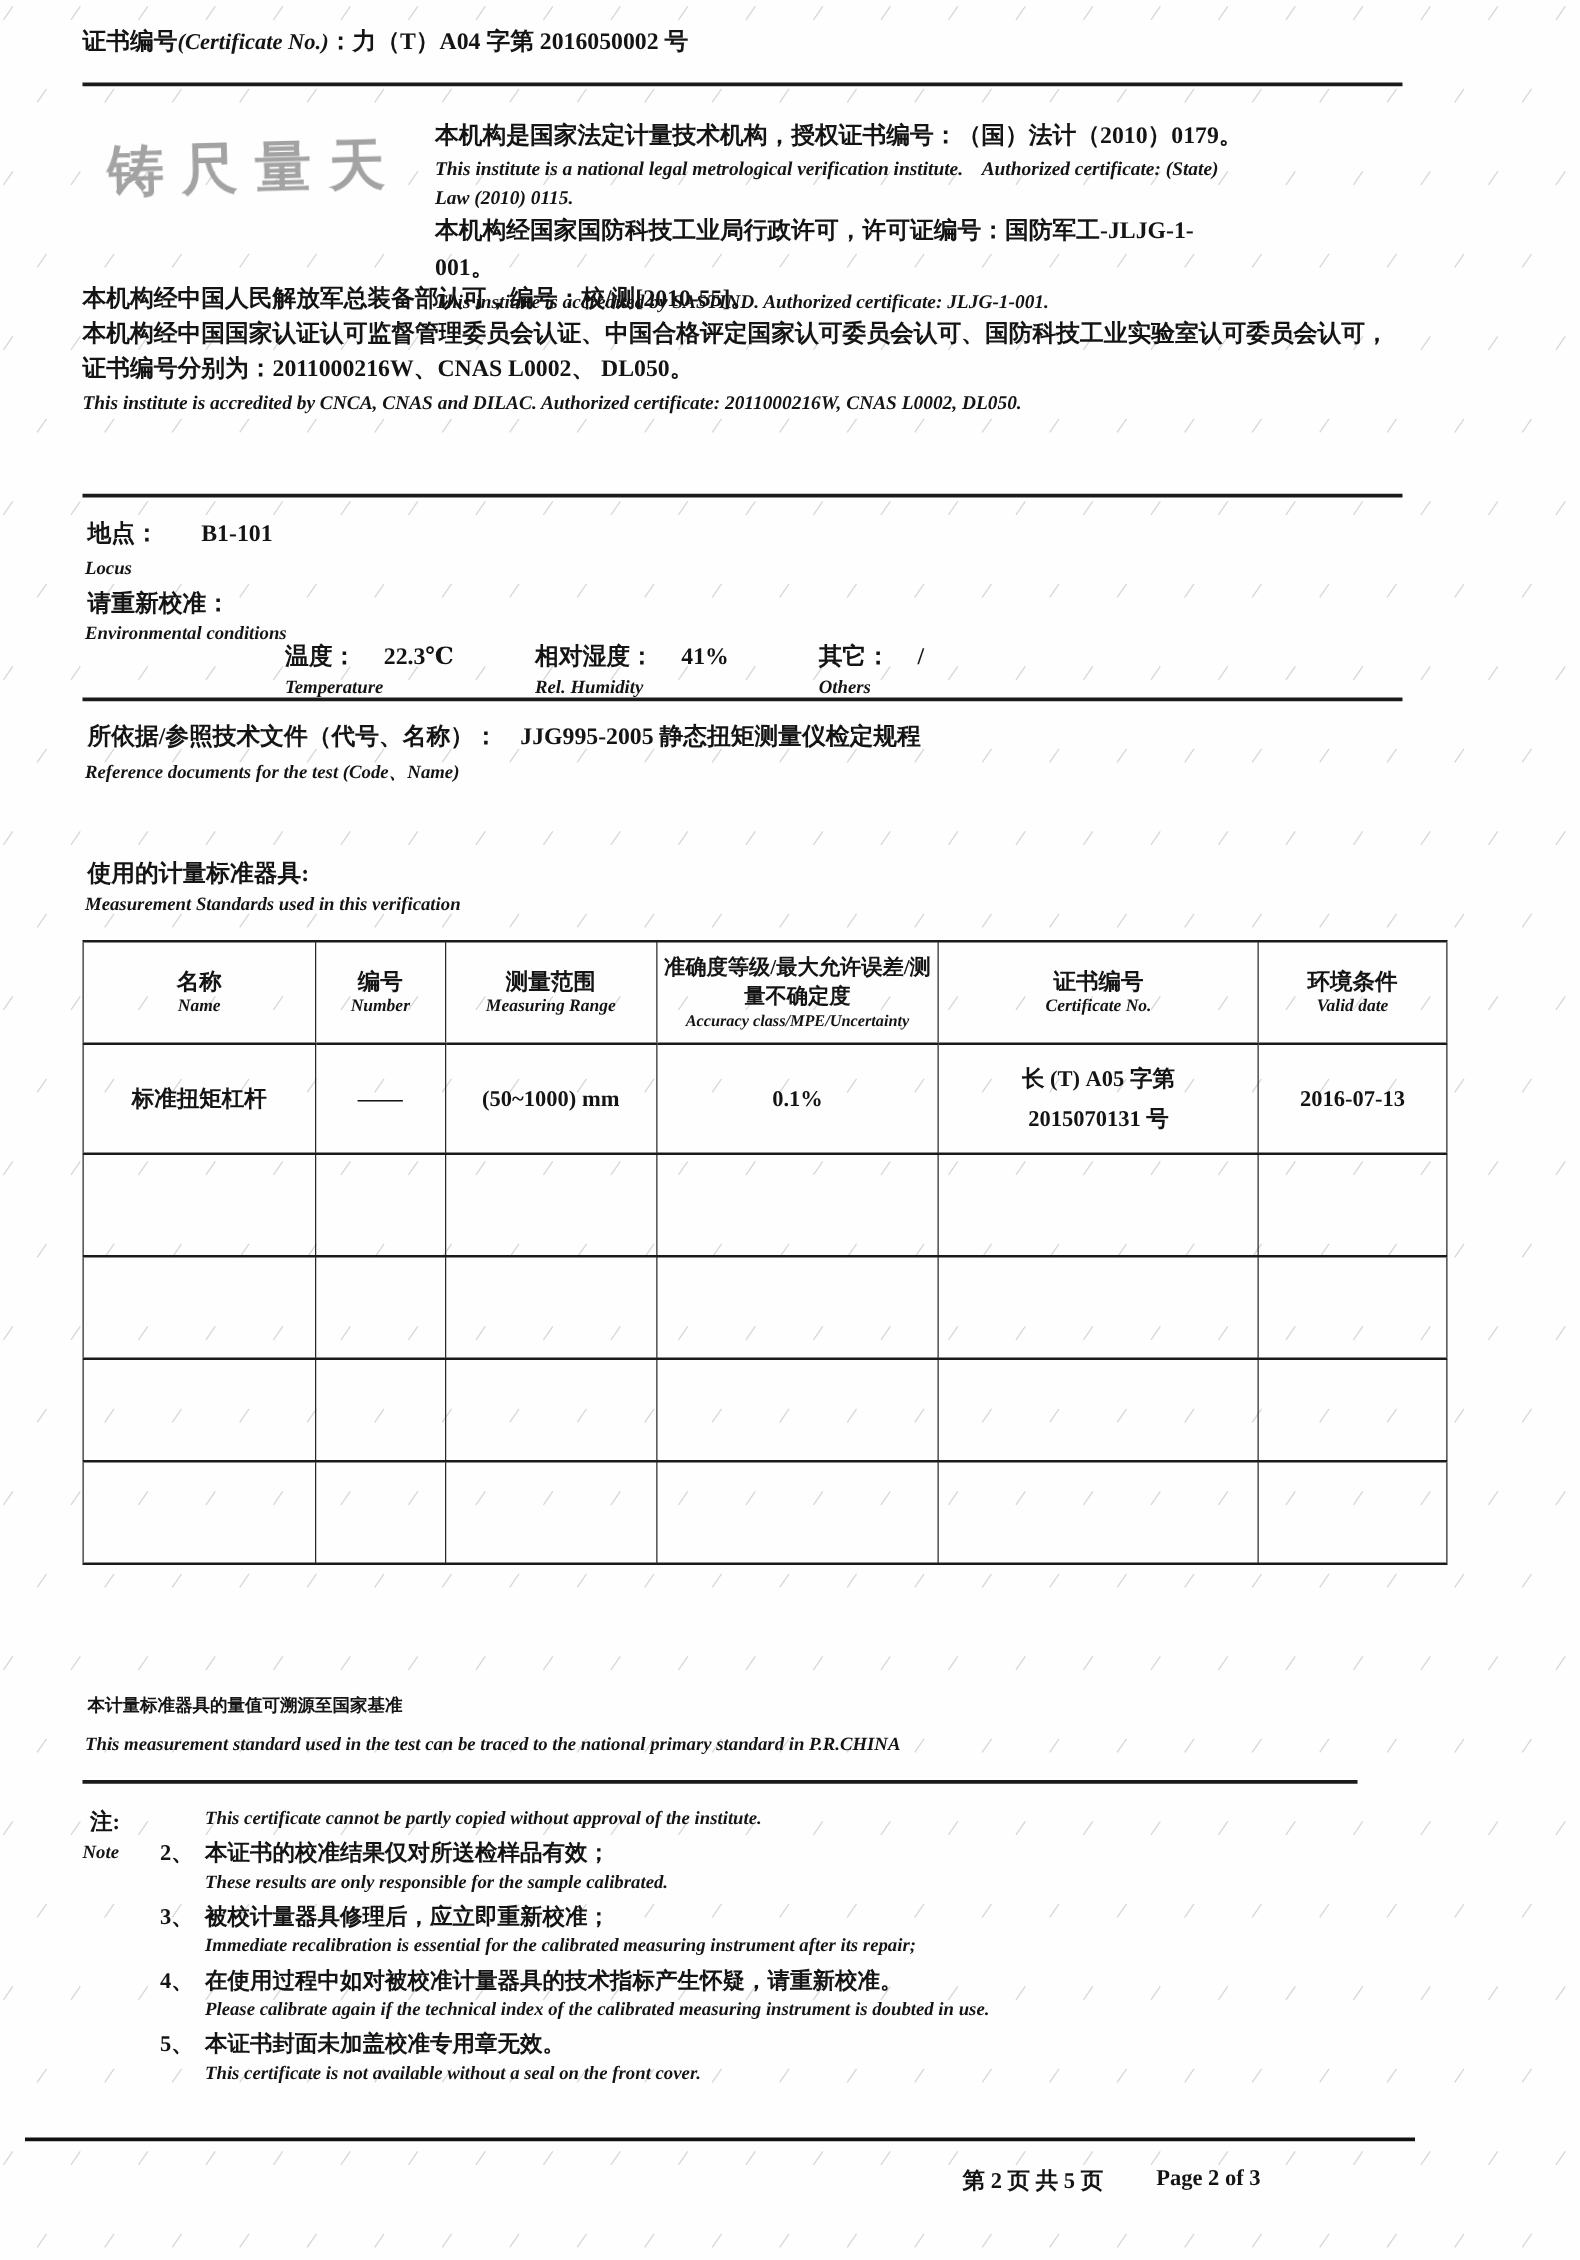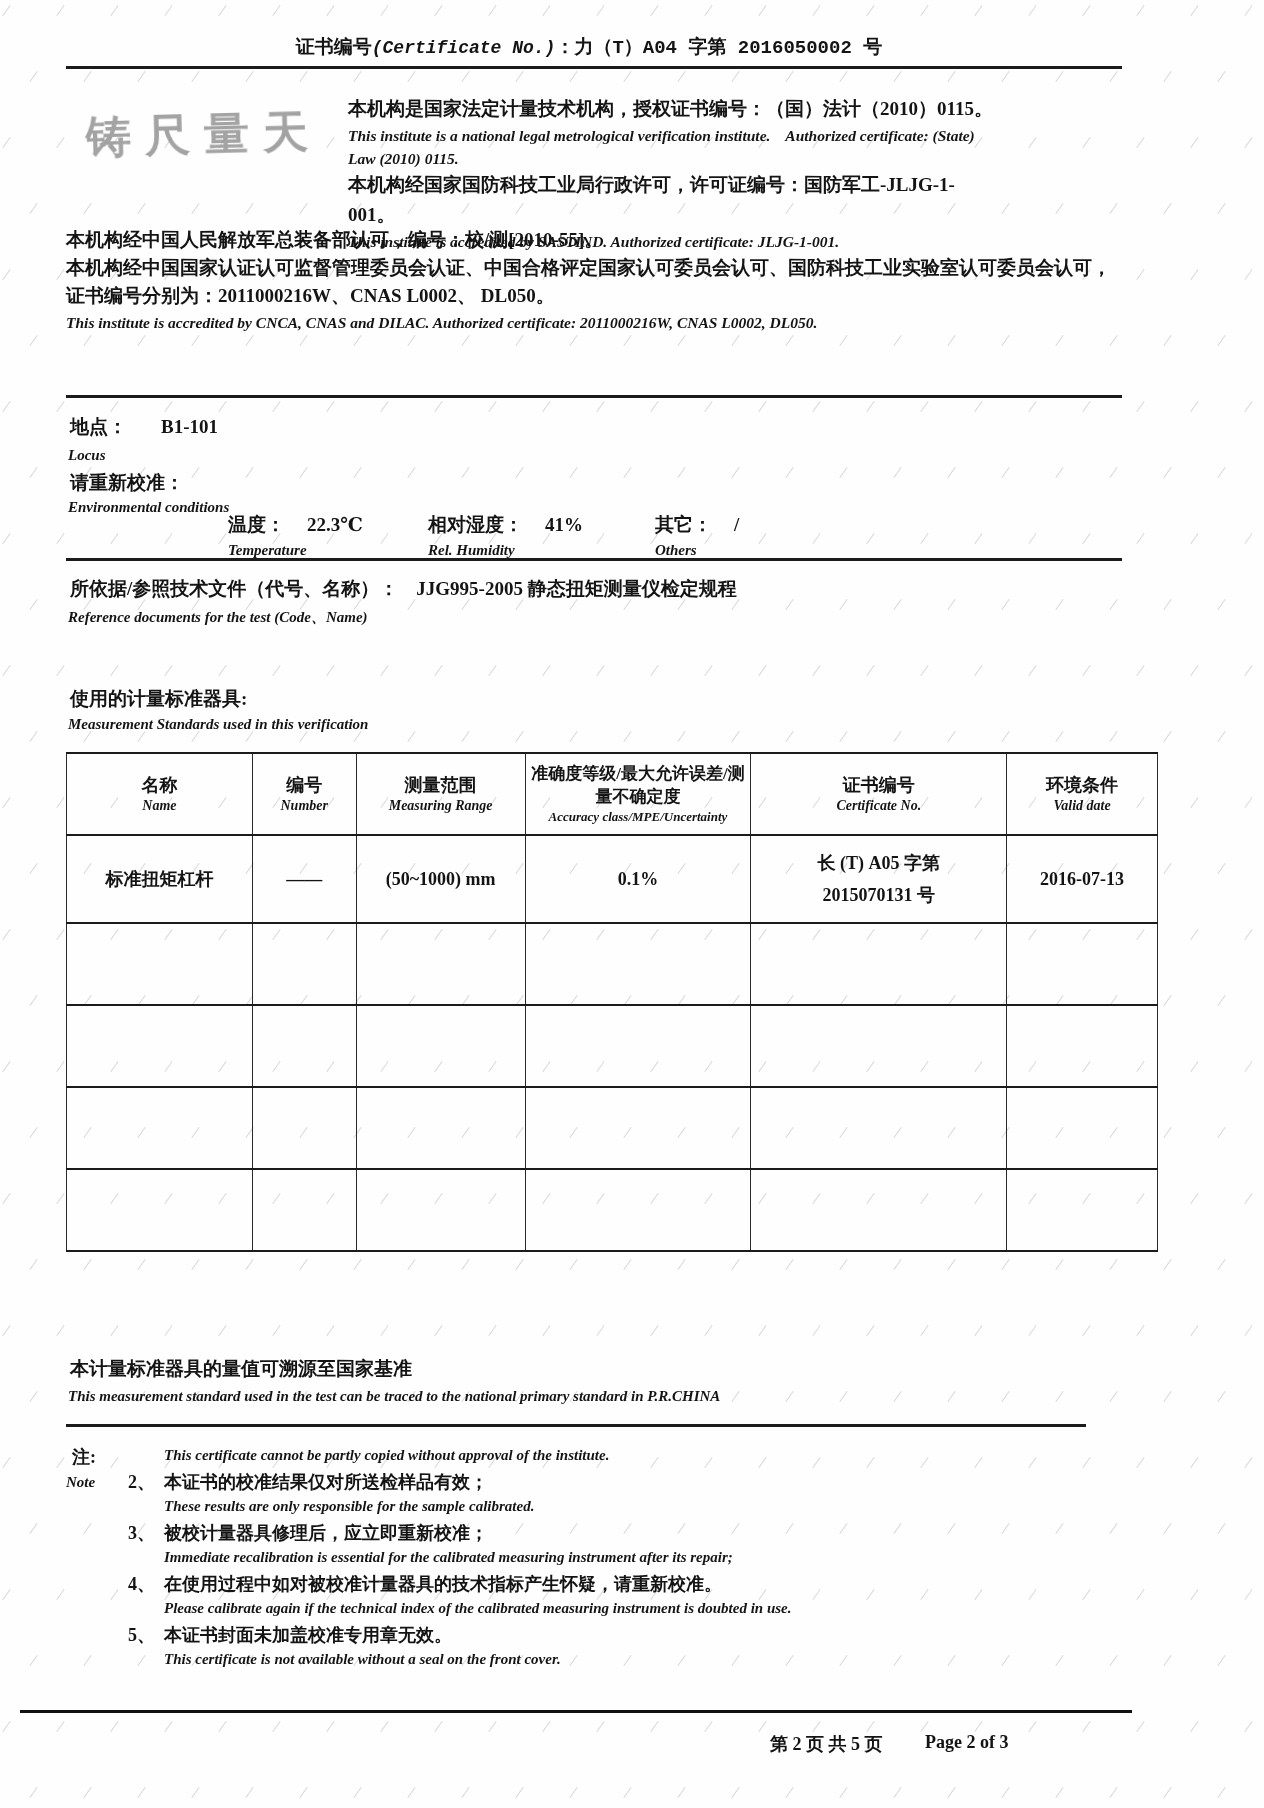--- a/index.html
+++ b/index.html
@@ -9,21 +9,21 @@
     font-family:"Liberation Serif","DejaVu Serif",serif;
   }
   .wm-layer{position:absolute;inset:0;z-index:0;pointer-events:none;}
   .wm{position:absolute;width:13px;height:0;border-top:1.4px solid rgba(110,110,110,0.28);transform:rotate(-55deg);}
   .layer{position:absolute;z-index:1;}
   .zh{font-weight:600;}
   .en{font-style:italic;font-weight:700;white-space:pre-wrap;}
   .rule{position:absolute;z-index:1;background:#1b1b1b;}
 
   
-  .hdr{top:34px;left:66px;width:1046px;text-align:center;font-size:19px;font-weight:700;font-family:Liberation Mono, monospace;}
+  .hdr{top:20px;left:66px;width:1046px;text-align:left;font-size:19px;font-weight:700;}
   .hdr .en{font-size:18px;font-weight:600;}
   .rule1{top:66px;left:66px;width:1056px;height:3px;}
 
   
   .logo{top:104px;left:86px;width:280px;font-size:45px;font-weight:700;
         letter-spacing:14px;color:#8d8d8d;opacity:.8;filter:blur(.6px);transform:rotate(-1.5deg);}
 
   
   .inst{top:94px;left:348px;width:648px;}
   .inst .zh{font-size:19px;line-height:30px;margin:0;}
@@ -66,21 +66,21 @@
   .stable .hzh{font-size:18px;font-weight:600;line-height:24px;}
   .stable .hen{font-size:14px;font-style:italic;font-weight:700;line-height:18px;}
   .stable th.col-acc .hzh{font-size:17px;line-height:23px;}
   .stable th.col-acc .hen{font-size:13px;}
   .stable tbody tr{border-bottom:2px solid #1b1b1b;}
   .stable tbody td{font-size:18px;font-weight:600;line-height:32px;}
   .stable tr.data-row{height:88px;}
   .stable tr.empty-row{height:82px;}
 
   
-  .trace-zh{top:1356px;left:70px;font-size:19px;}
+  .trace-zh{top:1356px;left:70px;font-size:14px;}
   .trace-en{top:1388px;left:68px;font-size:15px;}
 
   .rule4{top:1424px;left:66px;width:1020px;height:3px;}
 
   
   .notes{top:1444px;left:66px;width:1010px;}
   .note-label{position:absolute;left:6px;top:1px;font-size:18px;}
   .note-label-en{position:absolute;left:0;top:30px;font-size:15px;}
   .notes-list{margin-left:62px;}
   .note-item{margin-bottom:4px;}
@@ -763,21 +763,21 @@
   <div class="layer hdr">
     <span class="zh">证书编号</span><span class="en">(Certificate No.)</span><span class="zh">：</span><span class="zh">力（T）A04 字第 2016050002 号</span>
   </div>
   <div class="rule rule1"></div>
 
   <div class="layer logo">
     <span>铸尺量天</span>
   </div>
 
   <div class="layer inst">
-    <p class="zh">本机构是国家法定计量技术机构，授权证书编号：（国）法计（2010）0115。</p>
+    <p class="zh">本机构是国家法定计量技术机构，授权证书编号：（国）法计（2010）0179。</p>
     <p class="en">This institute is a national legal metrological verification institute.    Authorized certificate: (State) Law (2010) 0115.</p>
     <p class="zh">本机构经国家国防科技工业局行政许可，许可证编号：国防军工-JLJG-1-001。</p>
     <p class="en">This institute is accredited by SASTIND. Authorized certificate: JLJG-1-001.</p>
   </div>
 
   <div class="layer inst-full">
     <p class="zh">本机构经中国人民解放军总装备部认可，编号：校/测[2010-55]。</p>
     <p class="zh">本机构经中国国家认证认可监督管理委员会认证、中国合格评定国家认可委员会认可、国防科技工业实验室认可委员会认可，证书编号分别为：2011000216W、CNAS L0002、 DL050。</p>
     <p class="en">This institute is accredited by CNCA, CNAS and DILAC. Authorized certificate: 2011000216W, CNAS L0002, DL050.</p>
   </div>

